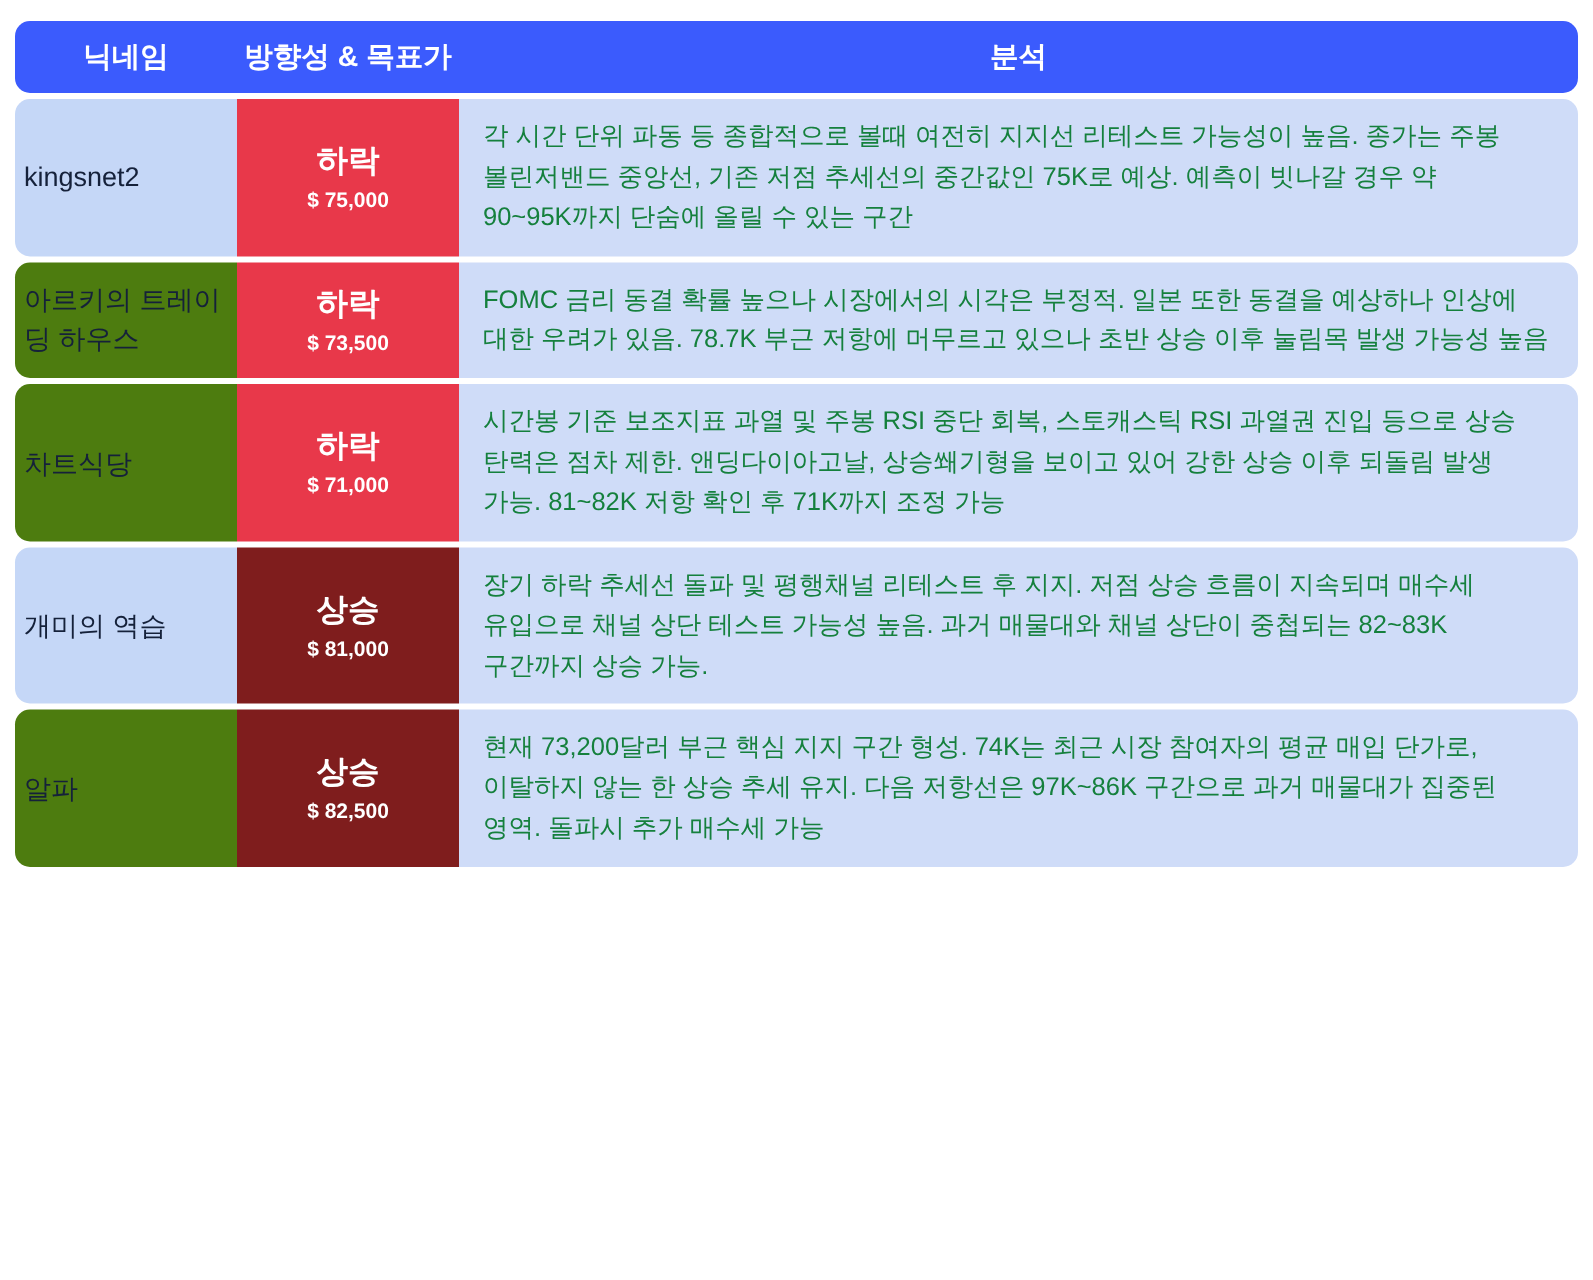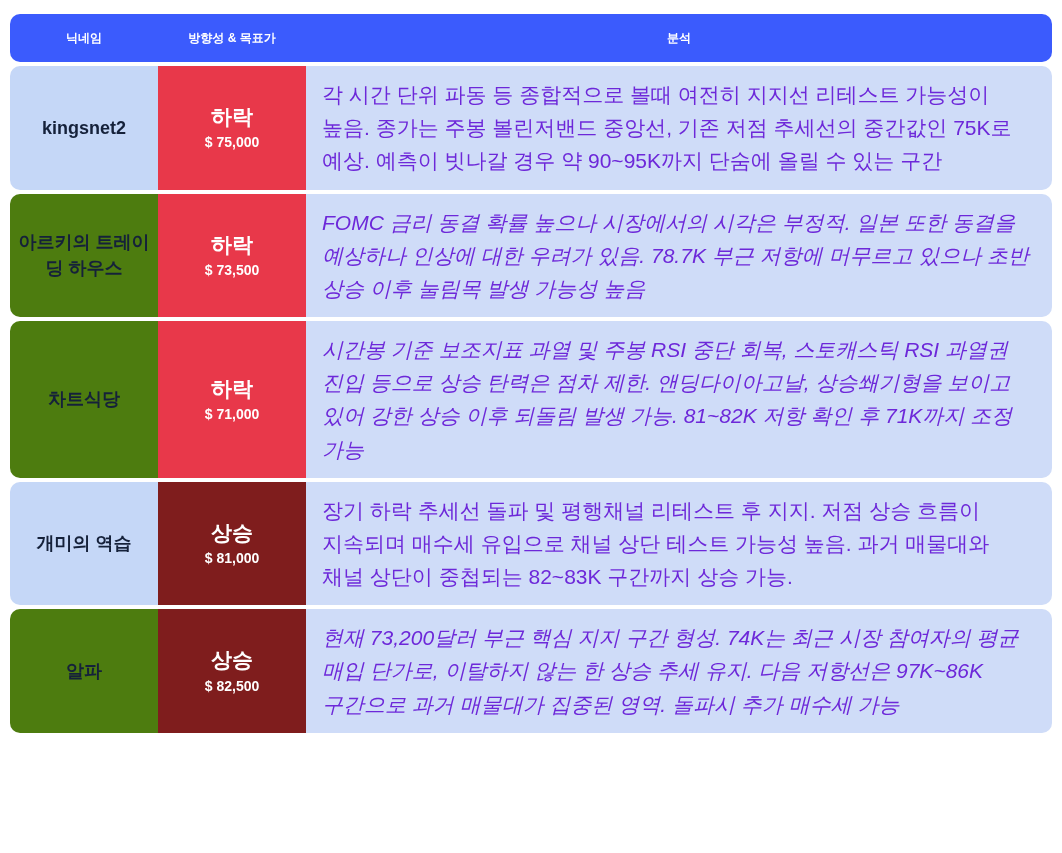--- a/index.html
+++ b/index.html
@@ -26,40 +26,40 @@
     width: 1042px;
     table-layout: fixed;
   }
   col.c-nick { width: 148px; }
   col.c-dir  { width: 148px; }
   col.c-ana  { width: 746px; }
 
   thead th {
     background: #3b5bfd;
     color: #ffffff;
-    font-size: 12px;
+    font-size: 19px;
     font-weight: bold;
     height: 48px;
     text-align: center;
     vertical-align: middle;
     padding: 0;
   }
   thead th.th-nick { border-radius: 10px 0 0 10px; }
   thead th.th-ana  { border-radius: 0 10px 10px 0; text-align: center; }
 
   tbody td {
     padding: 0;
     vertical-align: middle;
   }
   td.nick-cell {
     background: #c5d7f7;
     color: #15213a;
     font-size: 18px;
-    font-weight: bold;
-    text-align: center;
+    font-weight: normal;
+    text-align: left;
     line-height: 1.45;
     border-radius: 10px 0 0 10px;
     padding: 10px 6px;
   }
   td.dir-cell {
     text-align: center;
     color: #ffffff;
     padding: 10px 4px;
     line-height: 1.35;
     margin-top: 16px;
@@ -73,30 +73,30 @@
   td.dir-cell .dir-price {
     display: block;
     font-size: 14px;
     font-weight: bold;
   }
   td.dir-cell.down { background: #e8384a; }
   td.dir-cell.up   { background: #7f1d1d; }
 
   td.ana-cell {
     background: #cfdcf8;
-    color: #6d28d9;
-    font-size: 21px;
+    color: #15803d;
+    font-size: 17px;
     line-height: 1.58;
     padding: 12px 16px 12px 16px;
     text-align: left;
     border-radius: 0 10px 10px 0;
     word-break: keep-all;
   }
   tr.row-alt td.nick-cell { background: #4d7c0f; }
-  tr.row-alt td.ana-cell  { background: #cfdcf8; font-style: italic; }
+  tr.row-alt td.ana-cell  { background: #cfdcf8; }
 </style>
 </head>
 <body>
 
 <div class="table-wrap">
   <table class="analysis-table">
     <colgroup>
       <col class="c-nick">
       <col class="c-dir">
       <col class="c-ana">

